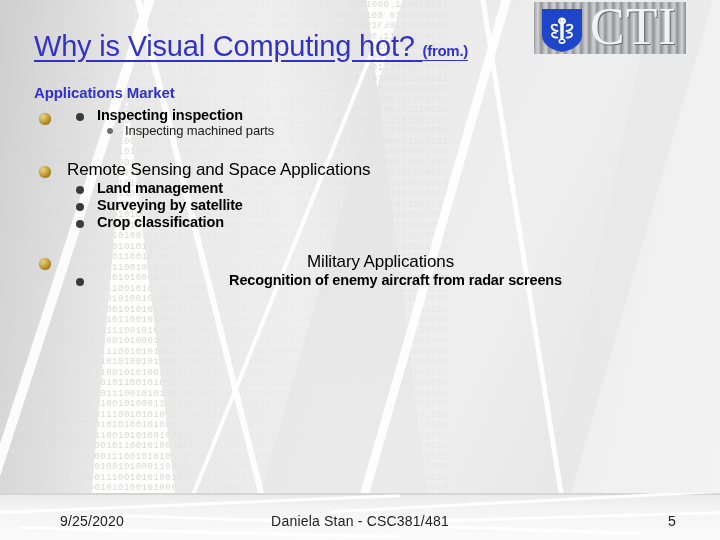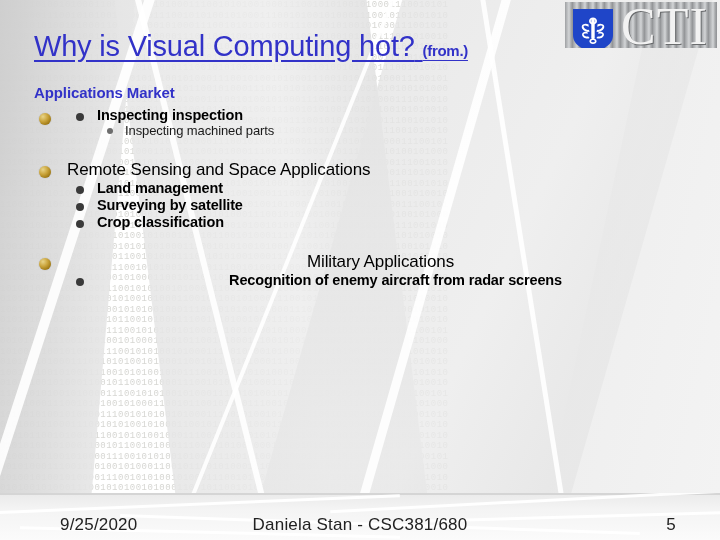--- a/index.html
+++ b/index.html
@@ -112,22 +112,22 @@
   .fs4 { left: 20px;  top: 38px;  width: 380px; transform: rotate(1.4deg); height:2px;}
   .fs5 { left: 430px; top: 22px;  width: 320px; transform: rotate(-1.6deg); height:2px;}
   .footer-band .topline {
     position:absolute; left:0; right:0; top:0; height:2px;
     background:#d5d5d5;
   }
 
   
   .logo {
     position: absolute;
-    left: 565px; top: 2px;
-    width: 152px; height: 46px;
+    left: 534px; top: 2px;
+    width: 152px; height: 52px;
     background:
       repeating-linear-gradient(90deg,
         #9ea0a3 0px, #b9bbbd 2px, #d3d5d7 4px,
         #a8aaac 6px, #8e9093 8px);
     overflow: hidden;
   }
   .logo-shield {
     position: absolute;
     left: 6px; top: 5px;
     width: 44px; height: 46px;
@@ -233,22 +233,22 @@
     background: #6d6d6d;
   }
 
   .group { margin-bottom: 22px; }
   .group.g2 { }
   .group.g3 { margin-bottom: 0; text-align: center; }
 
   
   .f-text {
     position: absolute;
-    bottom: 5px;
-    font-size: 17px;
+    bottom: 11px;
+    font-size: 14px;
     color: #222222;
     letter-spacing: 0.2px;
     margin-top: 25px;
   }
   .f-date  { left: 60px; }
   .f-center{ left: 0; right: 0; text-align: center; }
   .f-page  { right: 44px; }
 </style>
 </head>
 <body>
@@ -359,16 +359,16 @@
 
   <div class="footer-band">
     <div class="topline"></div>
     <div class="fstreak fs1"></div>
     <div class="fstreak fs2"></div>
     <div class="fstreak fs3"></div>
     <div class="fstreak fs4"></div>
     <div class="fstreak fs5"></div>
   </div>
   <div class="f-text f-date">9/25/2020</div>
-  <div class="f-text f-center">Daniela Stan -  CSC381/680</div>
+  <div class="f-text f-center">Daniela Stan -  CSC381/481</div>
   <div class="f-text f-page">5</div>
 
 </div>
 
 </body></html>

